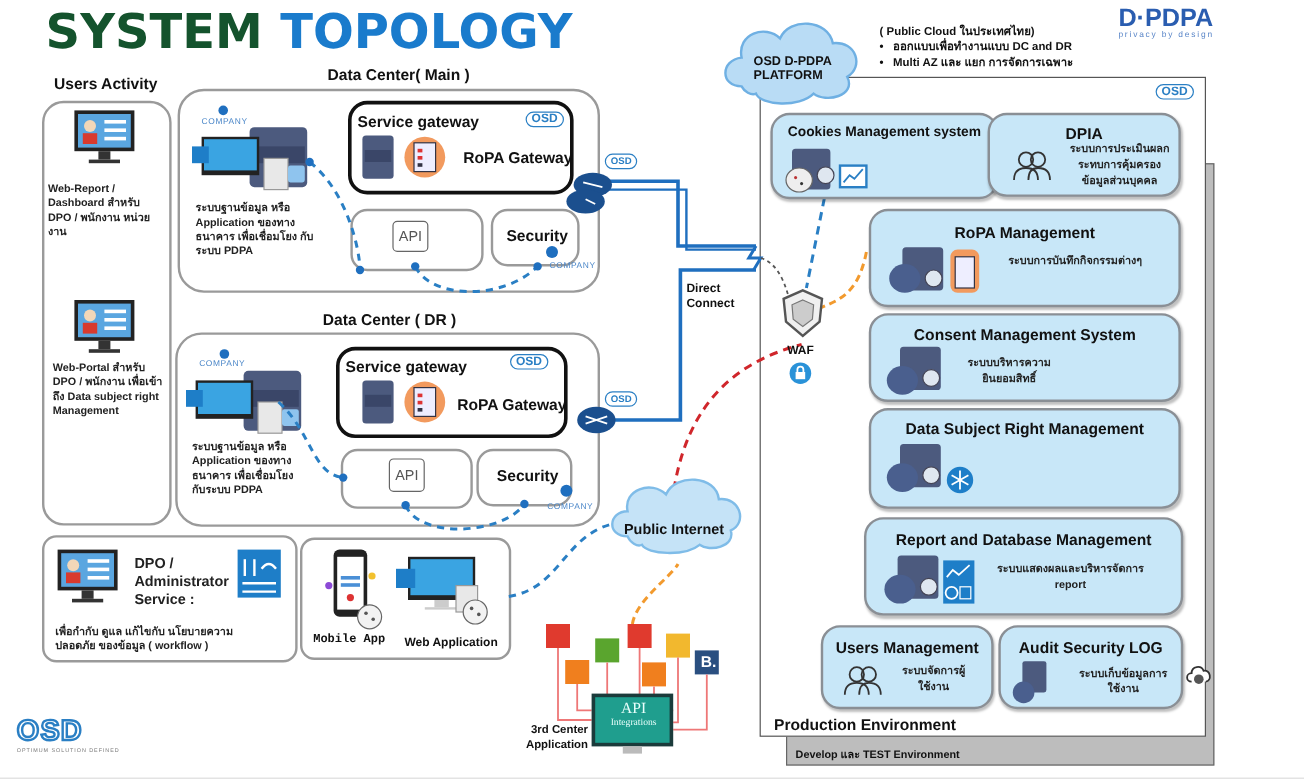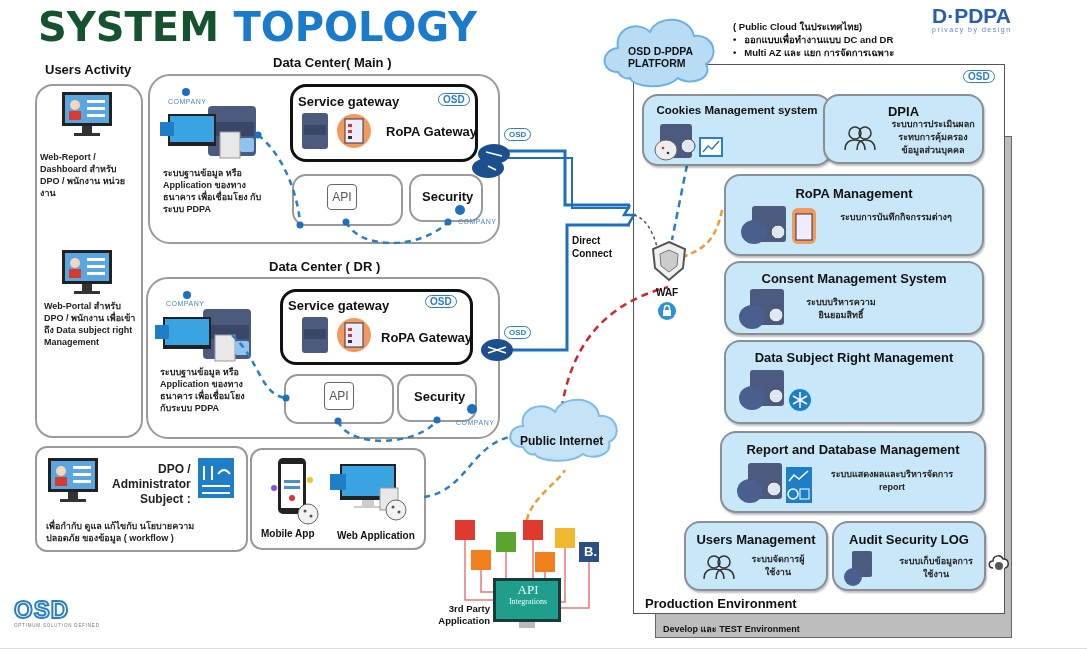--- a/index.html
+++ b/index.html
@@ -150,24 +150,24 @@
   <rect x="0" y="0" width="50" height="34" fill="#222"></rect>
     <rect x="3" y="3" width="44" height="28" fill="#5aa6e0"></rect>
   <circle cx="13" cy="13" r="5" fill="#f3d7b8"></circle>
     <rect x="7" y="19" width="12" height="9" fill="#d83a2e"></rect>
   <rect x="25" y="8" width="18" height="3" fill="#fff"></rect>
     <rect x="25" y="15" width="18" height="3" fill="#fff"></rect>
     <rect x="25" y="22" width="18" height="3" fill="#fff"></rect>
   <rect x="20" y="34" width="10" height="7" fill="#333"></rect>
     <rect x="12" y="41" width="26" height="3" fill="#333"></rect>
 </svg>
-<div class="abs" style="left:112px;top:462px;font-size:12px;font-weight:bold;line-height:15px;color:#222;text-align:right;">
+<div class="abs" style="left:112px;top:462px;font-size:12px;font-weight:bold;line-height:15px;color:#222;">
   <div>DPO /</div>
   <div>Administrator</div>
-  <div>Subject :</div>
+  <div>Service :</div>
 </div>
 <svg class="abs" style="left:198px;top:458px;" width="36" height="40">
   <rect x="0" y="0" width="36" height="40" fill="#1e7ec8"></rect>
   <line x1="6" y1="8" x2="6" y2="22" stroke="#fff" stroke-width="2"></line>
     <line x1="14" y1="8" x2="14" y2="22" stroke="#fff" stroke-width="2"></line>
   <path d="M20,16 Q26,8 32,16" stroke="#fff" fill="none" stroke-width="2"></path>
   <line x1="4" y1="28" x2="32" y2="28" stroke="#fff" stroke-width="2"></line>
     <line x1="4" y1="35" x2="32" y2="35" stroke="#fff" stroke-width="2"></line>
 </svg>
 <div class="abs small" style="left:46px;top:520px;width:150px;">เพื่อกำกับ ดูแล แก้ไขกับ นโยบายความปลอดภัย ของข้อมูล ( workflow )</div>
@@ -178,21 +178,21 @@
     <rect x="11" y="6" width="22" height="44" fill="#fff"></rect>
   <rect x="14" y="22" width="16" height="3" fill="#4a8fd6"></rect>
     <rect x="14" y="28" width="16" height="3" fill="#4a8fd6"></rect>
   <circle cx="4" cy="30" r="3" fill="#8c4ad6"></circle>
     <circle cx="40" cy="22" r="3" fill="#f2c12e"></circle>
     <circle cx="22" cy="40" r="3" fill="#d33"></circle>
   <circle cx="38" cy="56" r="10" fill="#f2f2f2" stroke="#666"></circle>
     <circle cx="35" cy="53" r="1.5" fill="#555"></circle>
     <circle cx="41" cy="58" r="1.5" fill="#555"></circle>
 </svg>
-<div class="abs" style="left:261px;top:528px;font-size:10px;font-weight:bold;">Mobile App</div>
+<div class="abs" style="left:261px;top:528px;font-size:10px;font-weight:bold;font-family:Liberation Mono, monospace;">Mobile App</div>
 <svg class="abs" style="left:330px;top:464px;" width="80" height="60">
   <rect x="10" y="0" width="56" height="36" fill="#222"></rect>
     <rect x="12" y="2" width="52" height="30" fill="#3aa4e2"></rect>
   <rect x="0" y="10" width="16" height="16" fill="#1e7ec8"></rect>
   <rect x="32" y="36" width="12" height="6" fill="#ccc"></rect>
     <rect x="24" y="42" width="28" height="2" fill="#ccc"></rect>
   <rect x="50" y="24" width="18" height="22" fill="#e8e8e8" stroke="#999"></rect>
   <circle cx="66" cy="46" r="10" fill="#f2f2f2" stroke="#666"></circle>
     <circle cx="63" cy="43" r="1.5" fill="#555"></circle>
     <circle cx="69" cy="48" r="1.5" fill="#555"></circle>
@@ -276,21 +276,21 @@
   <rect x="38" y="58" width="68" height="44" fill="#1b3b3b"></rect>
     <rect x="41" y="61" width="62" height="38" fill="#1f9e8e"></rect>
   <rect x="64" y="102" width="16" height="6" fill="#bbb"></rect>
 </svg>
 <div class="abs" style="left:584px;top:544px;color:#fff;font-weight:bold;font-size:13px;">B.</div>
 <div class="abs" style="left:497px;top:584px;width:62px;text-align:center;color:#e8fffb;font-family:'Liberation Serif',serif;line-height:12px;">
   <div style="font-size:13px;">API</div>
   <div style="font-size:8px;">Integrations</div>
 </div>
 <div class="abs" style="left:432px;top:603px;font-size:9.5px;font-weight:bold;text-align:right;line-height:12px;width:58px;">
-  <div>3rd Party</div>
+  <div>3rd Center</div>
   <div>Application</div>
 </div>
 
 <div class="svc" style="left:642px;top:94px;width:172px;height:68px;padding-left:14px;">
   <div class="svc-title" style="top:8px;left:4px;right:4px;font-size:11.5px;">Cookies Management system</div>
   <svg class="icon" style="left:10px;top:28px;" width="70" height="40">
     <rect x="6" y="0" width="32" height="34" rx="3" fill="#4c5a7e"></rect>
       <ellipse cx="12" cy="26" rx="11" ry="10" fill="#eee" stroke="#666"></ellipse>
     <circle cx="9" cy="24" r="1.3" fill="#b33"></circle>
       <circle cx="14" cy="29" r="1.3" fill="#333"></circle>

